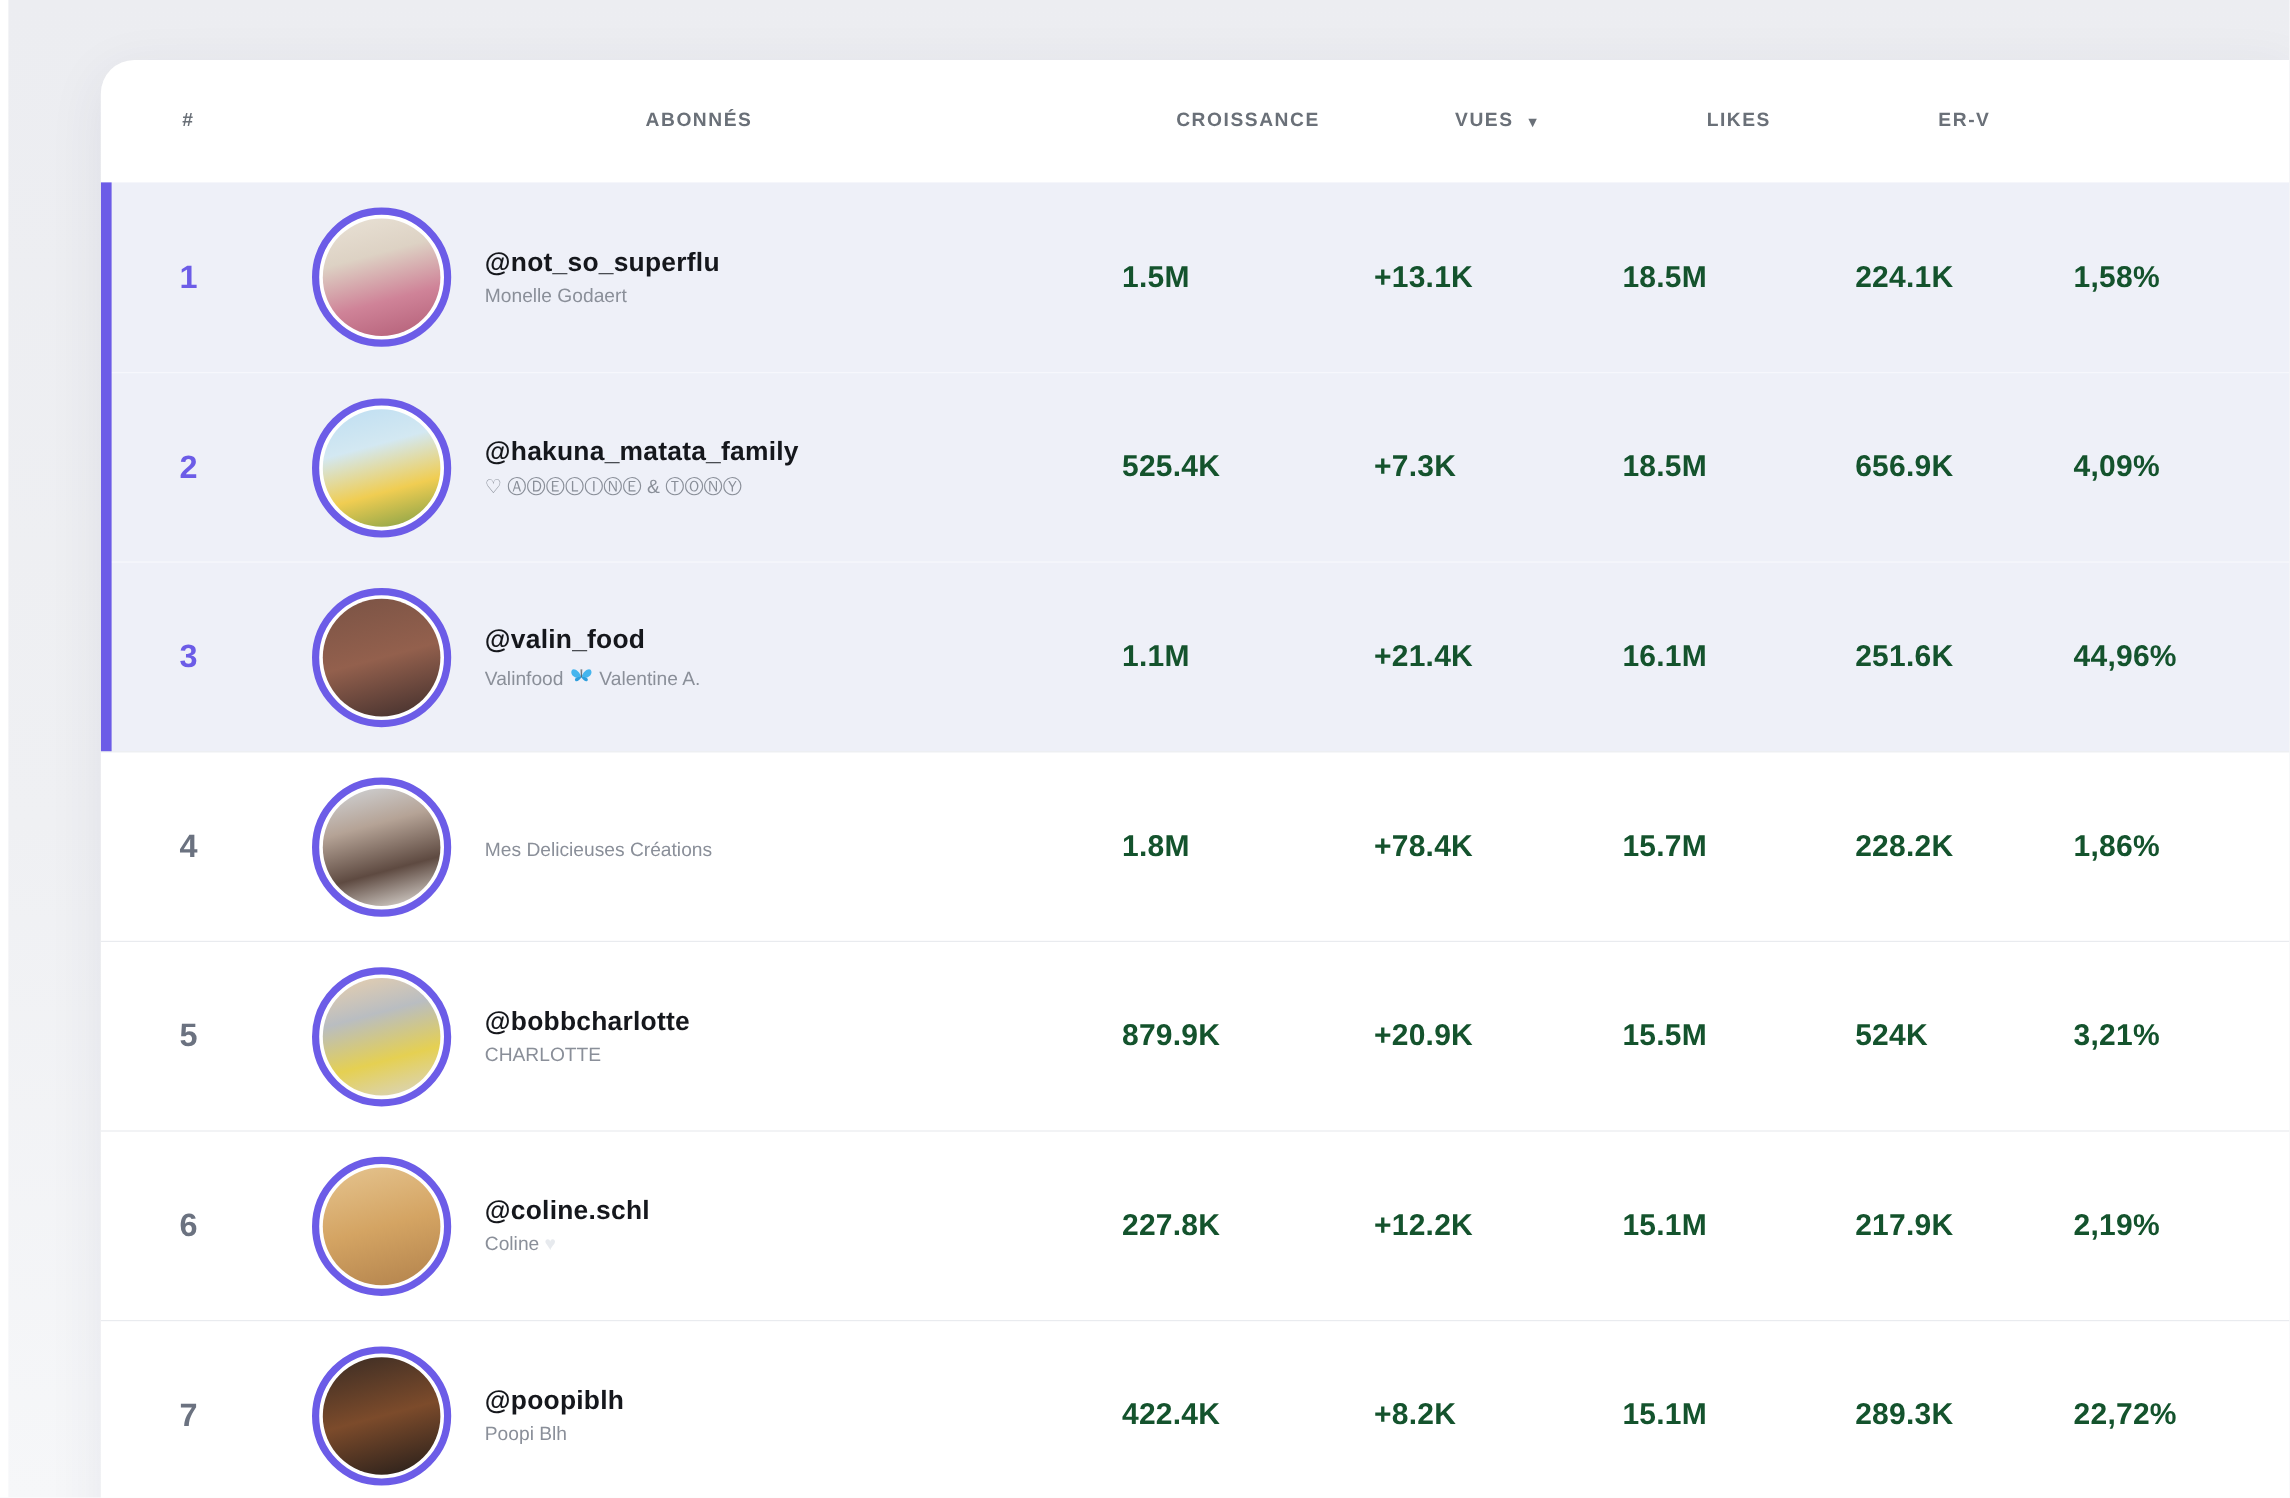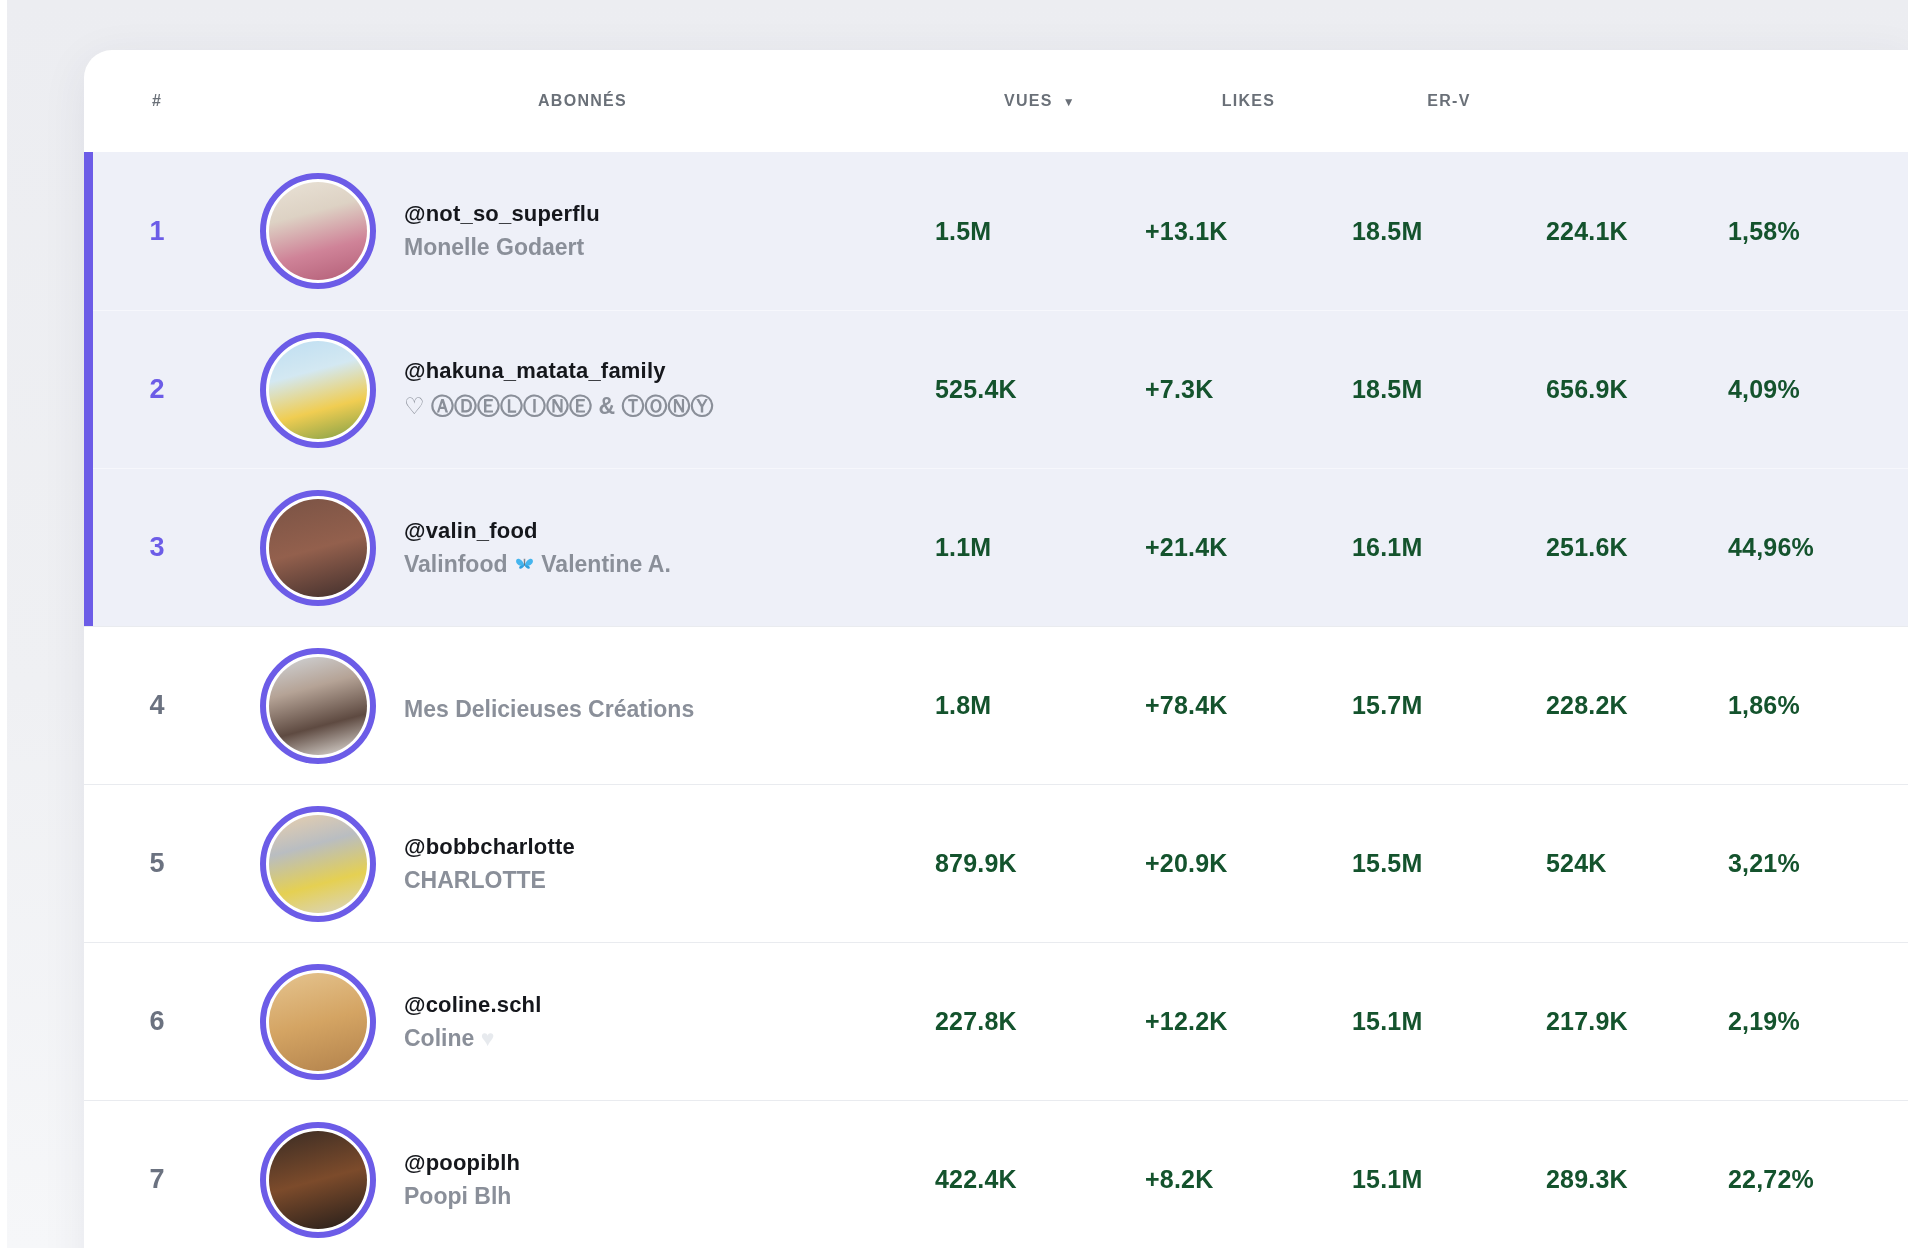--- a/index.html
+++ b/index.html
@@ -54,21 +54,21 @@
     border:6px solid #6C5CE7; background:#fff; padding:3px;
     flex:0 0 auto;
   }
   .avatar-photo { width:100%; height:100%; border-radius:50%; background:#ccc; }
   .id-block { margin-left:28px; min-width:0; }
   .handle {
     font-size:22px; font-weight:700; color:#15171C; letter-spacing:0.2px;
     white-space:nowrap;
   }
   .subtitle {
-    margin-top:7px; font-size:23px; color:#8A8F99; white-space:nowrap;font-weight:bold;
+    margin-top:7px; font-size:16px; color:#8A8F99; white-space:nowrap;
   }
   .subtitle .white-heart { color:#E7EAEE; }
   .subtitle svg { vertical-align:-3px; }
   .val {
     font-size:25px; font-weight:700; color:#14532d;
     letter-spacing:0.2px;
   }
 </style>
 </head>
 <body>
@@ -76,20 +76,23 @@
 <div class="left-white-strip"></div>
 
 <div class="card">
 
   <div class="table-header grid-cols">
     <div class="th th-rank">
       <span>#</span>
     </div>
     <div class="th">
       <span>ABONNÉS</span>
+    </div>
+    <div class="th">
+      <span>CROISSANCE</span>
     </div>
     <div class="th">
       <span>VUES</span>
       <span class="sort-arrow">▼</span>
     </div>
     <div class="th">
       <span>LIKES</span>
     </div>
     <div class="th">
       <span>ER-V</span>

